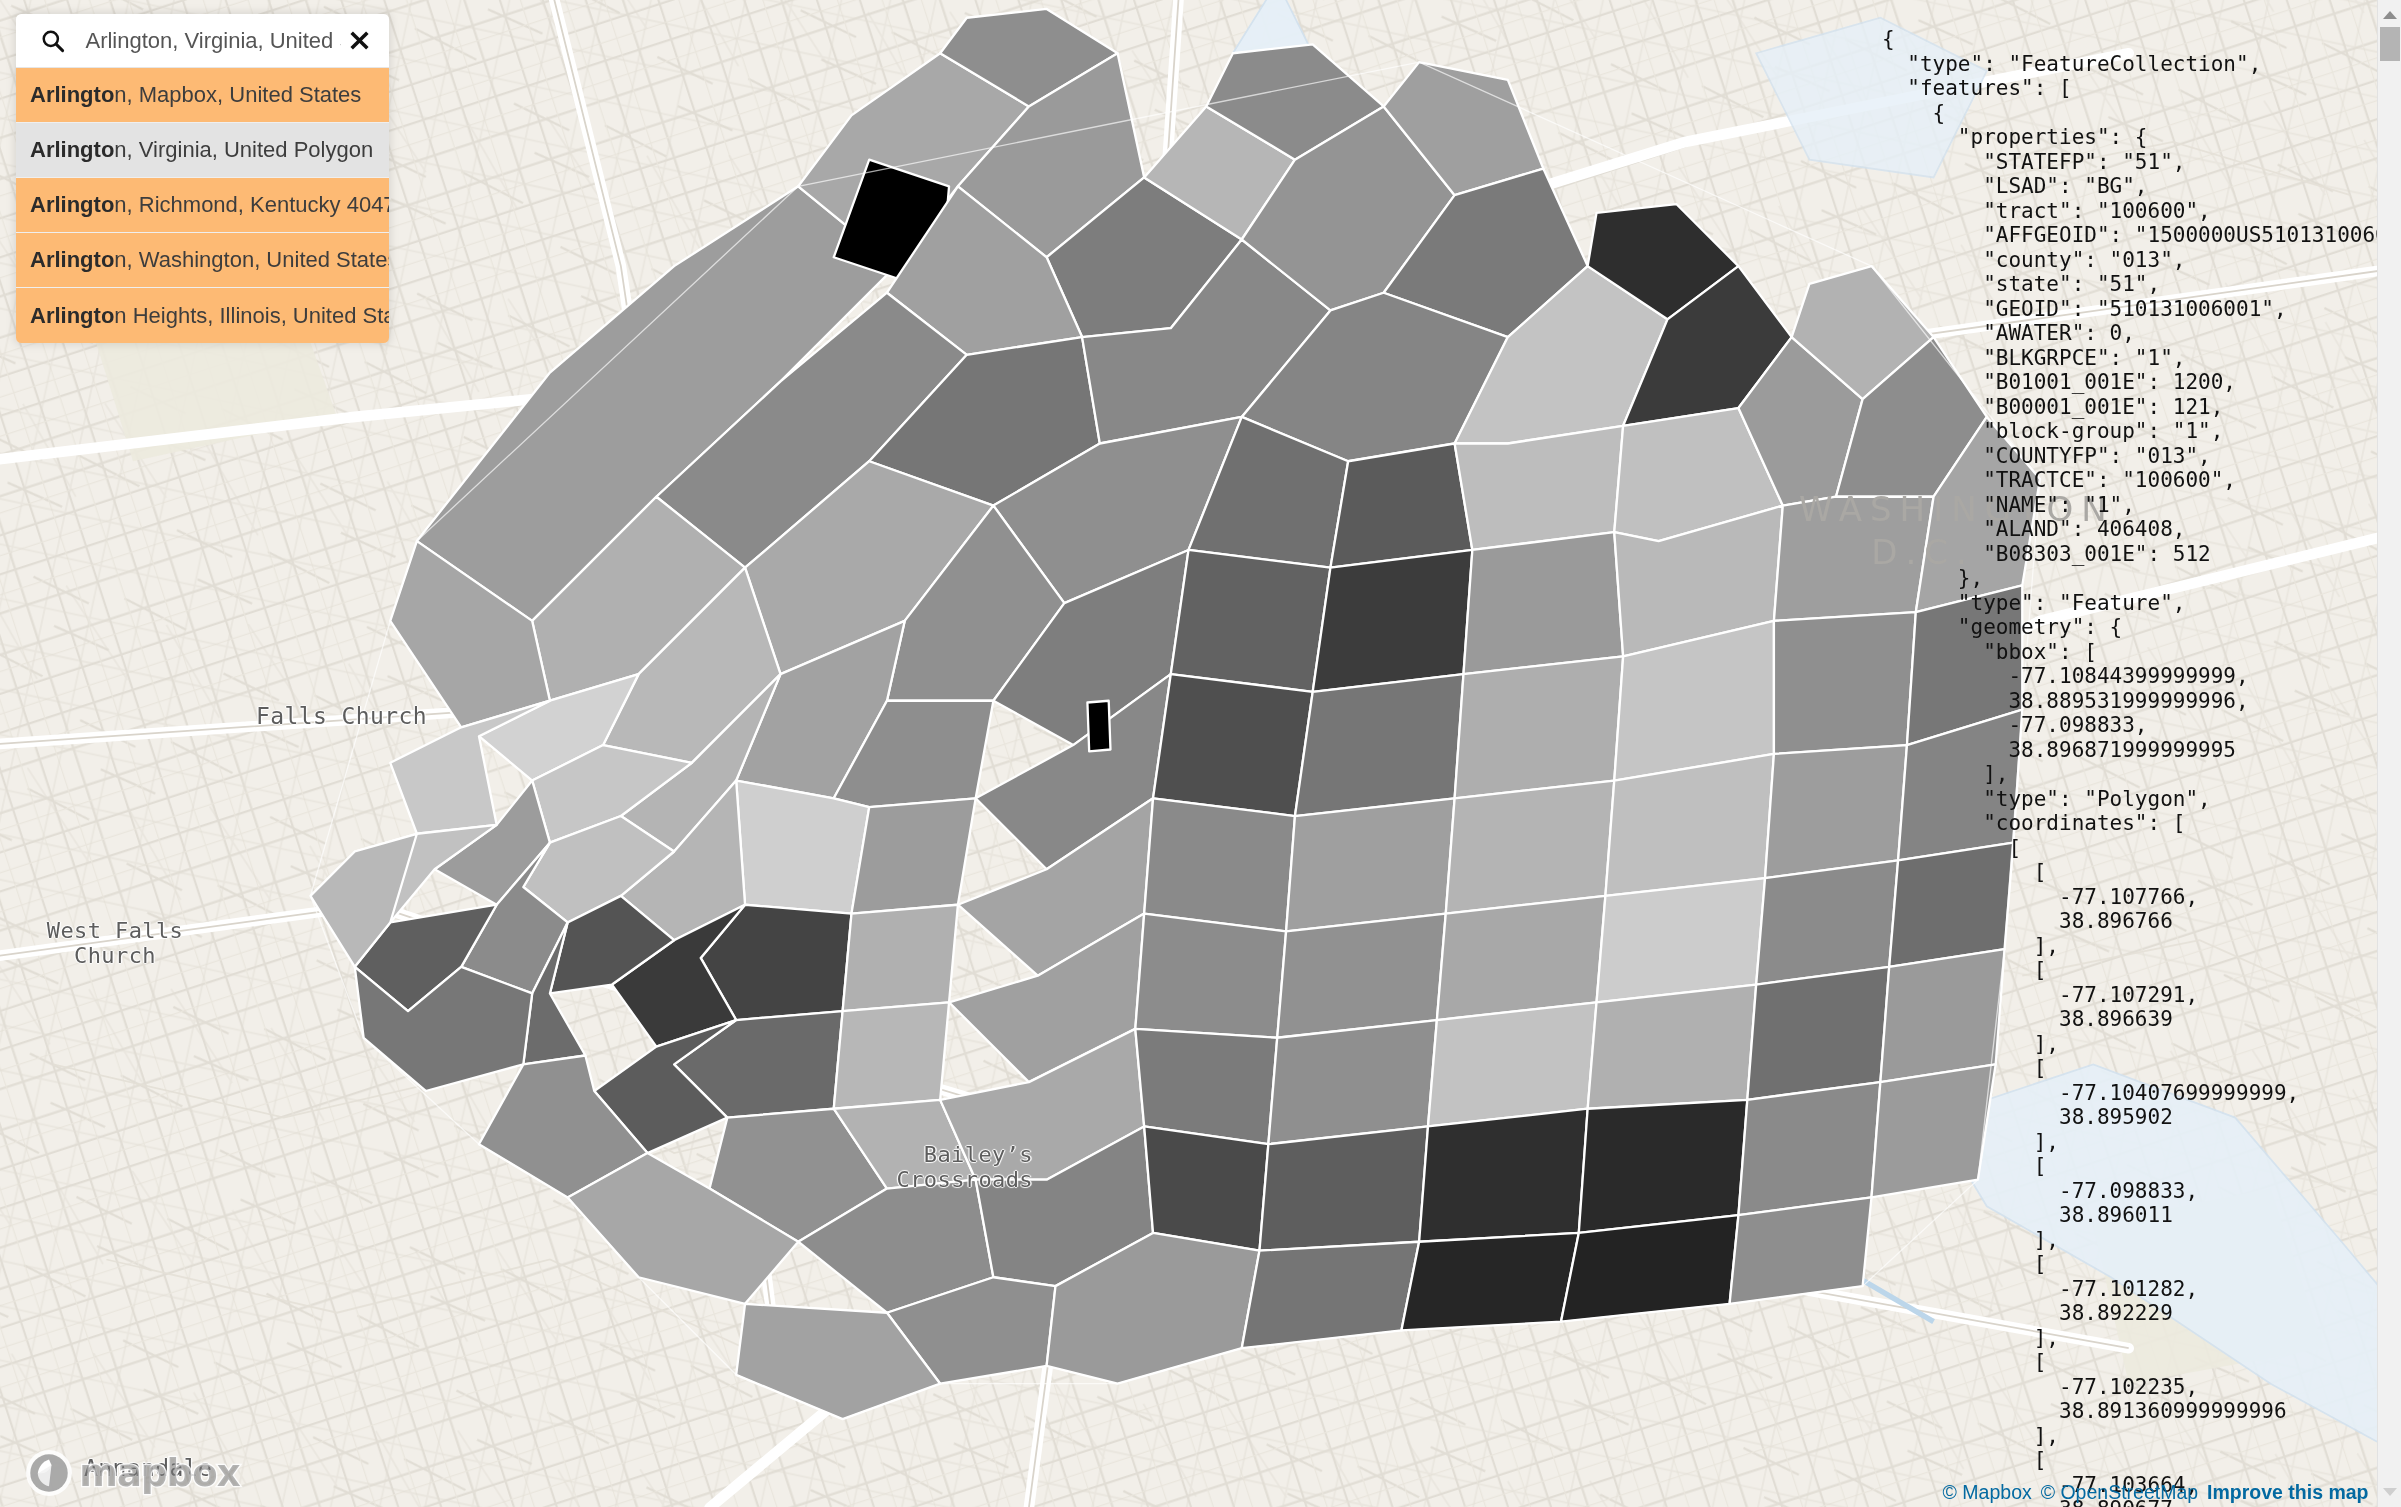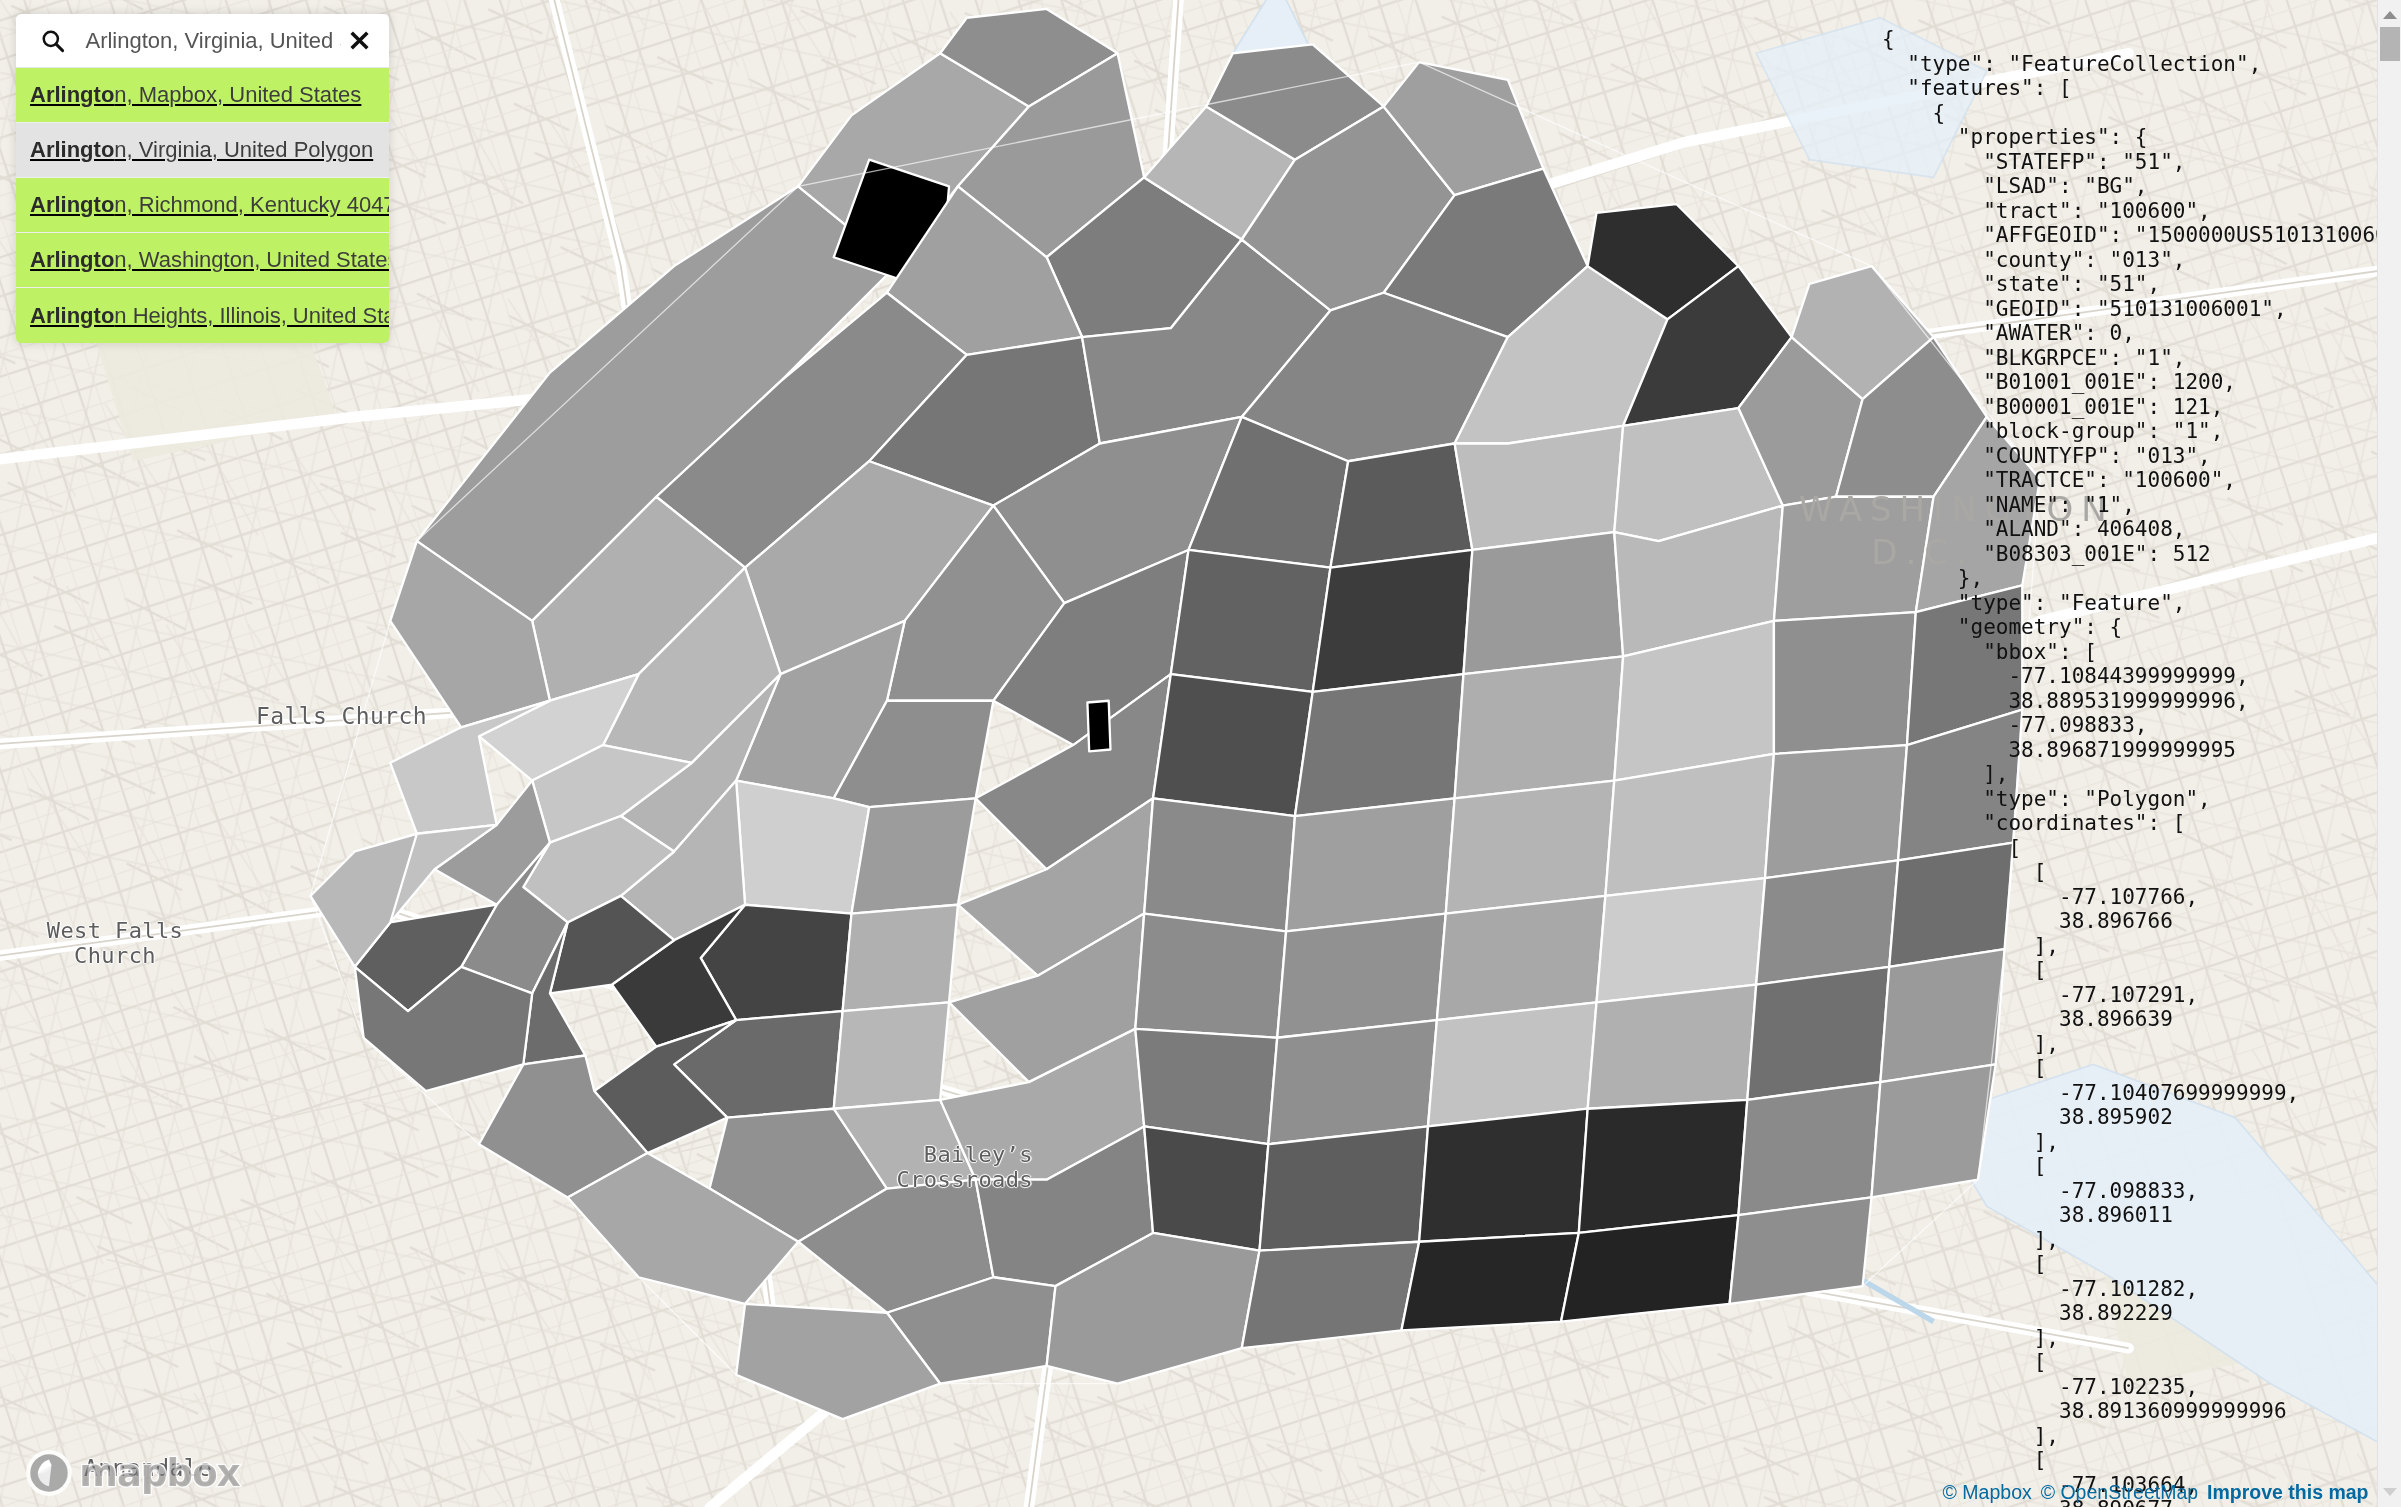--- a/index.html
+++ b/index.html
@@ -73,25 +73,24 @@
     background: transparent;
   }
   #search-clear {
     flex: 0 0 auto;
     width: 30px; height: 30px;
     display: flex; align-items: center; justify-content: center;
     cursor: pointer;
     margin-right: 3.5px;
   }
   #suggestions {
-    background: #bef264;
+    background: #fdba74;
     border-radius: 0 0 5.3px 5.3px;
     border-top: 0.9px solid #e6e6e6;
     overflow: hidden;
-    text-decoration: underline;
   }
   .suggestion {
     height: 55px;
     display: flex; align-items: center;
     padding: 0 14px;
     font-size: 22px;
     color: #3d3d3d;
     white-space: nowrap;
     overflow: hidden;
     border-bottom: 0.9px solid #efefef;

